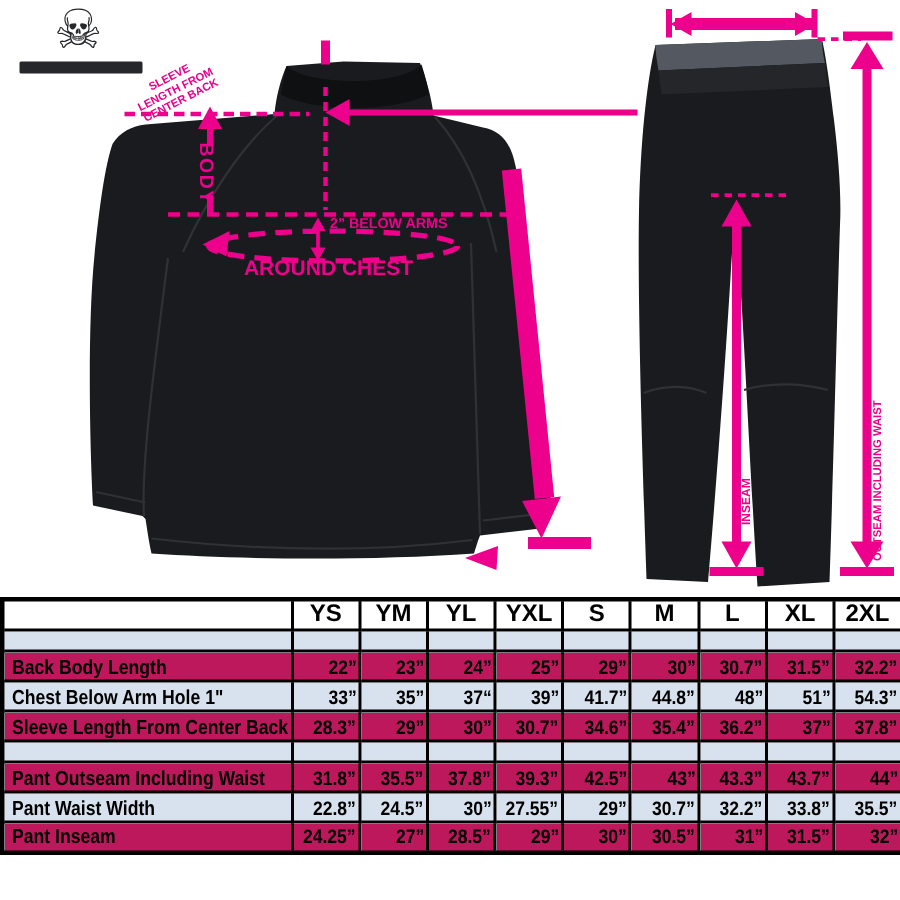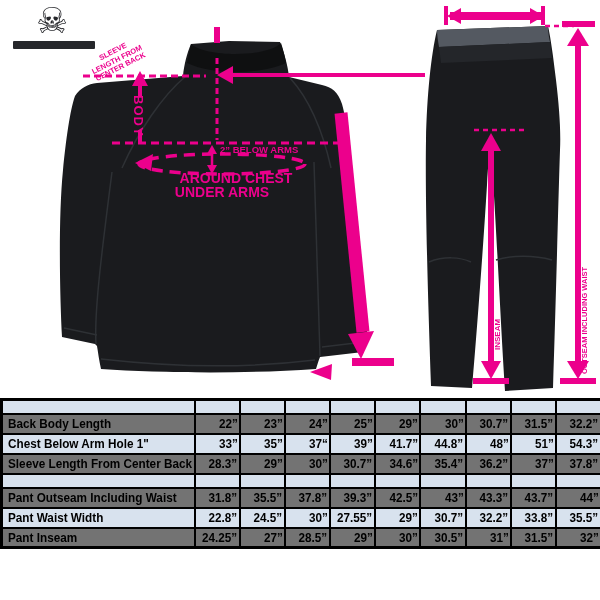--- a/index.html
+++ b/index.html
@@ -42,21 +42,21 @@
   
   table.size-table {
     position:absolute; left:0; top:398px; width:600px;
     border-collapse:collapse; border:3px solid #000; table-layout:fixed;
     background:#fff;
   }
   .size-table td, .size-table th { border:2px solid #000; padding:0; color:#000; overflow:hidden; }
   .size-table th.size-h { height:20px; font-size:16px; font-weight:bold; text-align:center; background:#fff; }
   .size-table td.corner { background:#fff; }
   .size-table tr.spacer-row td { height:14px; background:var(--rowblue); }
-  .size-table tr.data-white td { background:#737373; height:20px; }
+  .size-table tr.data-white td { background:#be185d; height:20px; }
   .size-table tr.data-blue td { background:var(--rowblue); height:20px; }
   .size-table td.label { text-align:left; padding-left:5px; font-weight:bold; font-size:13.5px; white-space:nowrap; }
   .size-table td.label span { display:inline-block; transform:scaleX(0.87); transform-origin:left center; white-space:nowrap; }
   .size-table td.val { text-align:right; font-weight:bold; font-size:13px; white-space:nowrap; }
   .size-table td.val span { display:inline-block; transform:scaleX(0.9); transform-origin:center; white-space:nowrap; }
 </style>
 </head>
 <body>
 
 <div class="stage">
@@ -147,32 +147,43 @@
       </g>
     </svg>
 
     <div class="pink-label sleeve-note">
       <div>SLEEVE</div>
       <div>LENGTH FROM</div>
       <div>CENTER BACK</div>
     </div>
     <div class="pink-label vdown" style="left:131px; top:95px; font-size:13px; letter-spacing:1px;">BODY</div>
     <div class="pink-label" style="left:220px; top:145px; font-size:9.5px;">2” BELOW ARMS</div>
-    <div class="pink-label" style="left:161px; top:171px; width:150px; text-align:center; font-size:14px;">AROUND CHEST</div>
-    <div class="pink-label" style="left:147px; top:185px; width:150px; text-align:center; font-size:14px;">UNDER ARMS</div>
+    <div class="pink-label" style="left:144px; top:171px; width:150px; text-align:center; font-size:14px;">AROUND CHEST</div>
     <div class="pink-label vup" style="left:581px; top:246px; height:128px; font-size:7.5px;">OUTSEAM INCLUDING WAIST</div>
     <div class="pink-label vup" style="left:494px; top:296px; height:54px; font-size:8px;">INSEAM</div>
   </div>
 
   <table class="size-table">
     <colgroup>
       <col style="width:193px">
       <col span="9" style="width:45.2px">
     </colgroup>
     <tbody id="size-table-body">
+        <tr class="header-row">
+          <td class="corner"></td>
+          <th class="size-h">YS</th>
+          <th class="size-h">YM</th>
+          <th class="size-h">YL</th>
+          <th class="size-h">YXL</th>
+          <th class="size-h">S</th>
+          <th class="size-h">M</th>
+          <th class="size-h">L</th>
+          <th class="size-h">XL</th>
+          <th class="size-h">2XL</th>
+        </tr>
         <tr class="spacer-row">
           <td class="sp"></td>
           <td class="sp"></td>
           <td class="sp"></td>
           <td class="sp"></td>
           <td class="sp"></td>
           <td class="sp"></td>
           <td class="sp"></td>
           <td class="sp"></td>
           <td class="sp"></td>

